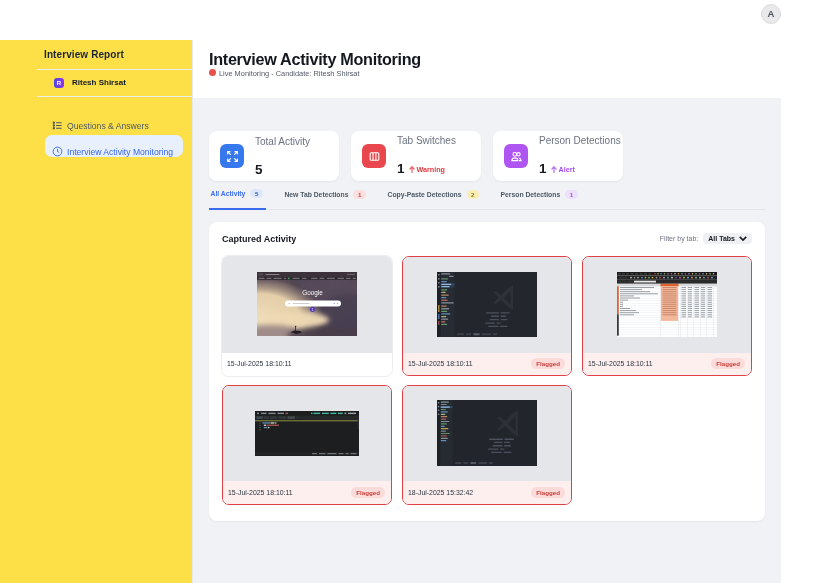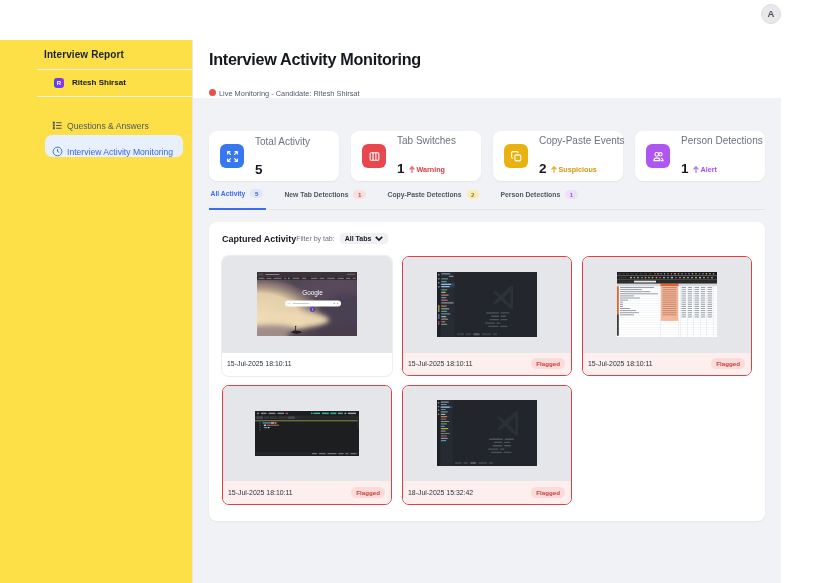--- a/index.html
+++ b/index.html
@@ -16,21 +16,21 @@
 .sb-user .uav { width:10px; height:10px; border-radius:3px; background:linear-gradient(90deg,#4f46e5,#9333ea); color:#fff; font-size:6px; font-weight:bold; text-align:center; line-height:10px; }
 .sb-user .uname { margin-left:8px; font-size:8px; font-weight:bold; color:#111827; }
 .nav { margin-top:12px; padding:0 9px 0 45px; }
 .nav-item { display:flex; align-items:flex-end; height:22px; margin-bottom:4px; padding-left:7px; border-radius:7px; color:#4d5868; font-size:8.6px; }
 .nav-item svg { width:11px; height:11px; margin-right:4px; flex:none; }
 .nav-item.active { background:#e9f0fd; color:#3467e8; }
 
 
 .main-title { position:absolute; left:209px; top:50px; }
 .main-title h1 { font-size:16.2px; font-weight:bold; color:#14181f; letter-spacing:-0.3px; }
-.sub { display:flex; margin-top:20px; }
+.sub { display:flex; margin-top:0; }
 .sub .dot { width:7px; height:7px; border-radius:50%; background:#e8504a; }
 .sub span { margin-left:3px; font-size:7.4px; color:#525a66; }
 
 
 .content { position:absolute; left:193px; top:98px; width:588px; height:485px; background:#f1f2f5; }
 
 
 .stats { position:absolute; left:16px; top:33px; display:flex; gap:12px; }
 .stat { width:130px; height:50px; background:#fff; border-radius:8px; box-shadow:0 1px 2px rgba(16,24,40,.06); display:flex; align-items:center; padding:0 11px; }
 .stat .ic { width:24px; height:24px; border-radius:6px; flex:none; display:flex; align-items:center; justify-content:center; }
@@ -48,21 +48,21 @@
 .tab { display:flex; align-items:center; padding:0 3px 9px; margin-right:15.5px; font-size:6.8px; font-weight:bold; color:#4d5866; height:22px; }
 .tab .bdg { margin-left:5px; min-width:12.5px; height:9px; border-radius:4.5px; font-size:6.2px; font-weight:bold; text-align:center; line-height:9.5px; padding:0 3px; }
 .tab.on { color:#3c6cf0; border-bottom:2.5px solid #3b6bef; height:22px; }
 .b-blue { background:#dde7fb; color:#3458c8; }
 .b-pink { background:#fbdfdf; color:#c94848; }
 .b-yellow { background:#f8eeb5; color:#8f7b17; }
 .b-purple { background:#eee0fb; color:#a050e8; }
 
 
 .capture { position:absolute; left:16px; top:124px; width:556px; height:299px; background:#fff; border-radius:8px; box-shadow:0 1px 2px rgba(16,24,40,.05); padding:11px 13px; }
-.cap-head { display:flex; align-items:center; justify-content:flex-start; }
+.cap-head { display:flex; align-items:center; justify-content:space-between; }
 .cap-head .t { font-size:9px; font-weight:bold; color:#14181f; }
 .filter { display:flex; align-items:center; }
 .filter .fl { font-size:7px; color:#6b7280; margin-right:5px; }
 .filter .sel { background:#eef0f3; border-radius:4px; height:11px; display:flex; align-items:center; padding:0 5px; font-size:7px; font-weight:bold; color:#16191f; }
 .filter .sel svg { margin-left:4px; }
 
 .grid { margin-top:12px; display:grid; grid-template-columns:170px 170px 170px; grid-column-gap:10px; grid-row-gap:8.5px; }
 .shot { border-radius:7px; overflow:hidden; background:#fff; box-shadow:0 0 0 1px #ecedf0; }
 .shot.flag { box-shadow:none; border:1px solid #e04044; }
 .shot .media { height:96.5px; background:#e4e6ea; display:flex; align-items:center; justify-content:center; }
@@ -127,34 +127,20 @@
             <rect x="4" y="5" width="16" height="14" rx="2"></rect>
             <line x1="9.3" y1="5" x2="9.3" y2="19"></line>
             <line x1="14.6" y1="5" x2="14.6" y2="19"></line>
           </svg>
         </div>
       <div class="tx">
           <div class="lbl">Tab Switches</div>
           <div class="val">1<span class="trend t-red"><svg width="6" height="7" viewBox="0 0 12 14" fill="none" stroke="#ee6a6a" stroke-width="2.6" stroke-linecap="round" stroke-linejoin="round">
                 <path d="M6 13V2M2 6l4-4.5L10 6"></path>
               </svg>Warning</span></div>
-        </div>
-      </div>
-    <div class="stat">
-        <div class="ic ic-amber">
-          <svg viewBox="0 0 24 24" fill="none" stroke="#fff" stroke-width="2">
-            <rect x="9" y="9" width="11" height="11" rx="2.5"></rect>
-            <path d="M5.5 15H5a2 2 0 0 1-2-2V5a2 2 0 0 1 2-2h8a2 2 0 0 1 2 2v.5"></path>
-          </svg>
-        </div>
-      <div class="tx">
-          <div class="lbl">Copy-Paste Events</div>
-          <div class="val">2<span class="trend t-amber"><svg width="6" height="7" viewBox="0 0 12 14" fill="none" stroke="#e0b23c" stroke-width="2.6" stroke-linecap="round" stroke-linejoin="round">
-                <path d="M6 13V2M2 6l4-4.5L10 6"></path>
-              </svg>Suspicious</span></div>
         </div>
       </div>
     <div class="stat">
         <div class="ic ic-purple">
           <svg viewBox="0 0 24 24" fill="none" stroke="#fff" stroke-width="2">
             <circle cx="8.8" cy="8" r="3.4"></circle>
             <circle cx="15.6" cy="8" r="3.1"></circle>
             <path d="M3.4 19.6c.3-3.2 2.7-5 5.6-5 2.9 0 5.3 1.8 5.6 5z"></path>
             <path d="M16.4 14.9c2.3.4 3.9 2 4.1 4.7h-4.1"></path>
           </svg>

